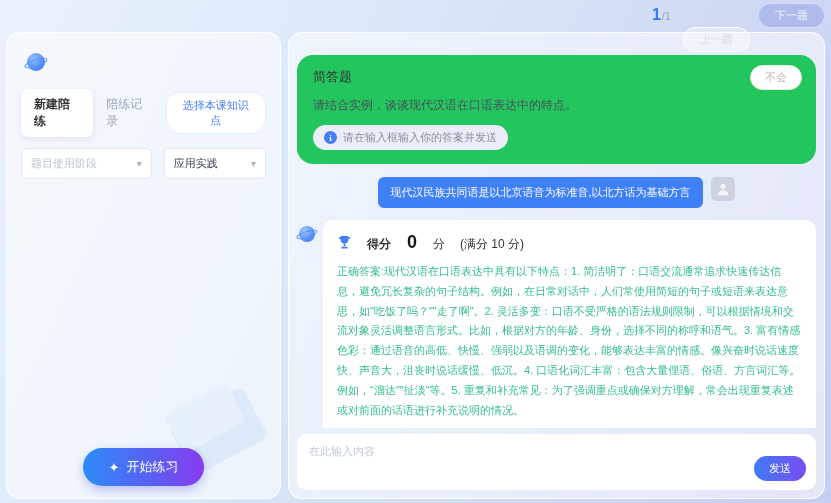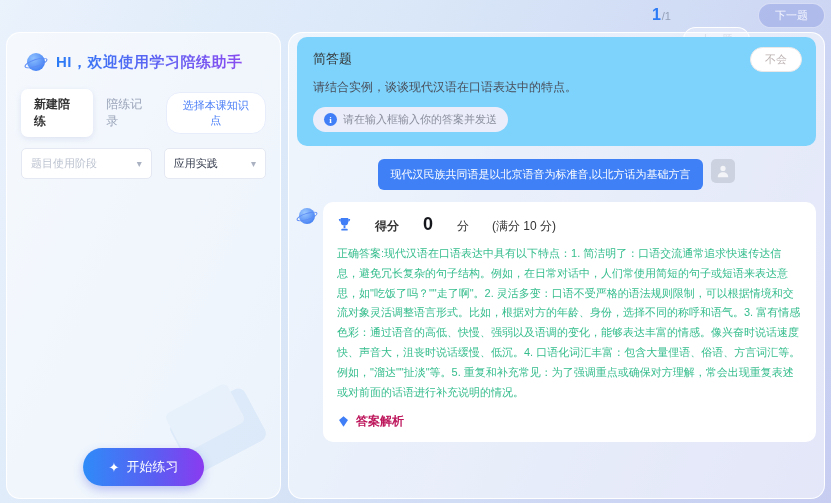--- a/index.html
+++ b/index.html
@@ -57,21 +57,21 @@
     border-radius:6px; transform:rotate(-28deg); }
   .start-btn { position:absolute; left:50%; transform:translateX(-50%); bottom:12px;
     background:linear-gradient(90deg,#2f8bf8,#5b5df2 60%,#8a3bf0); border:none; color:#fff;
     font-size:13px; border-radius:20px; padding:10px 26px; display:flex; align-items:center; gap:7px;
     cursor:pointer; box-shadow:0 4px 10px rgba(90,100,230,.35); }
   .spark { font-size:13px; line-height:1; }
   
   .main { position:absolute; left:288px; top:32px; right:6px; bottom:4px;
     background:rgba(255,255,255,0.5); border:1.5px solid rgba(255,255,255,0.95);
     border-radius:14px; display:flex; flex-direction:column; overflow:hidden; }
-  .q-card { margin:4px 8px 0; background:#7dd3fc; border-radius:10px; padding:13px 16px 14px; position:relative; }
+  .q-card { margin:22px 8px 0; background:#22c55e; border-radius:16px; padding:13px 16px 14px; position:relative; }
   .q-type { font-size:13px; color:#333; }
   .skip-btn { position:absolute; right:14px; top:10px; background:#fff; border:1px solid #ece8e8;
     color:#bdb3b3; font-size:11px; border-radius:14px; padding:4px 14px; cursor:pointer; }
   .q-text { font-size:12px; color:#4a4f5c; margin-top:11px; }
   .hint-pill { display:inline-flex; align-items:center; gap:6px; background:#ecedfa;
     border-radius:13px; padding:5px 11px; margin-top:11px; }
   .info-ic { width:13px; height:13px; border-radius:50%; background:#3f7ef6; color:#fff;
     font-size:9px; display:flex; align-items:center; justify-content:center; font-weight:bold;
     font-family:"Liberation Serif",serif; flex:none; }
   .hint-text { font-size:11px; color:#8a8f9e; }
@@ -80,21 +80,21 @@
   .user-bubble { background:#3f80f6; color:#fff; font-size:11px; padding:8px 12px; border-radius:6px; }
   .user-avatar { width:24px; height:24px; border-radius:5px; background:#ccd2df; color:#f2f4f8;
     display:flex; align-items:center; justify-content:center; flex:none; }
   .ai-row { display:flex; align-items:flex-start; gap:6px; margin-top:12px; }
   .ai-avatar { width:20px; height:20px; position:relative; flex:none; margin-top:4px; }
   .ai-avatar .ball { position:absolute; left:2px; top:2px; width:16px; height:16px; border-radius:50%;
     background:radial-gradient(circle at 35% 30%,#9cc8ff,#2e6ef0); }
   .ai-avatar .ring { position:absolute; left:-1px; top:7px; width:22px; height:7px; border:1.2px solid #5e8df5;
     border-radius:50%; transform:rotate(-18deg); }
   .ai-card { flex:1; background:#fff; border-radius:10px; padding:12px 14px 12px; }
-  .score-row { display:flex; align-items:baseline; gap:23px; }
+  .score-row { display:flex; align-items:baseline; gap:15px; }
   .trophy { width:15px; height:15px; color:#3f7ef6; align-self:center; }
   .score-label { font-size:12px; color:#333; font-weight:bold; }
   .score-value { font-size:18px; font-weight:bold; color:#14161c; margin:0 1px; }
   .score-unit,.score-full { font-size:12px; color:#333; }
   .answer-text { font-size:11px; line-height:1.8; color:#35bd8d; margin-top:9px; }
   .analysis-head { display:flex; align-items:center; gap:6px; margin-top:11px; }
   .gem { width:13px; height:13px; color:#3f7ef6; }
   .analysis-title { font-size:12px; font-weight:bold; color:#be185d; }
   .input-card { margin:6px 8px 8px; background:#fff; border-radius:10px; position:relative;
     height:56px; padding:10px 12px; flex:none; }
@@ -115,21 +115,20 @@
   <button class="ghost-btn">上一题</button>
   <button class="next-btn">下一题</button>
 </div>
 
 <div class="sidebar">
   <div class="sb-head">
     <span class="logo">
         <span class="ball"></span>
         <span class="ring"></span>
       </span>
-    <span class="sb-title">HI，欢迎使用学习陪练助手</span>
   </div>
   <div class="tabs">
     <div class="tab active">新建陪练</div>
     <div class="tab">陪练记录</div>
     <button class="kp-link">选择本课知识点</button>
   </div>
   <div class="selects">
     <div class="select stage">
       <span class="ph">题目使用阶段</span>
       <span class="chev">▾</span>
@@ -197,14 +196,18 @@
             <path d="M8 1.5 13.5 6 8 14.5 2.5 6z"></path>
           </svg>
           <span class="analysis-title">答案解析</span>
         </div>
 
       </div>
     </div>
 
   </div>
 
+  <div class="input-card">
+    <textarea class="chat-input" placeholder="在此输入内容" style=""></textarea>
+    <button class="send-btn">发送</button>
+  </div>
 
 </div>
 
 </body></html>

